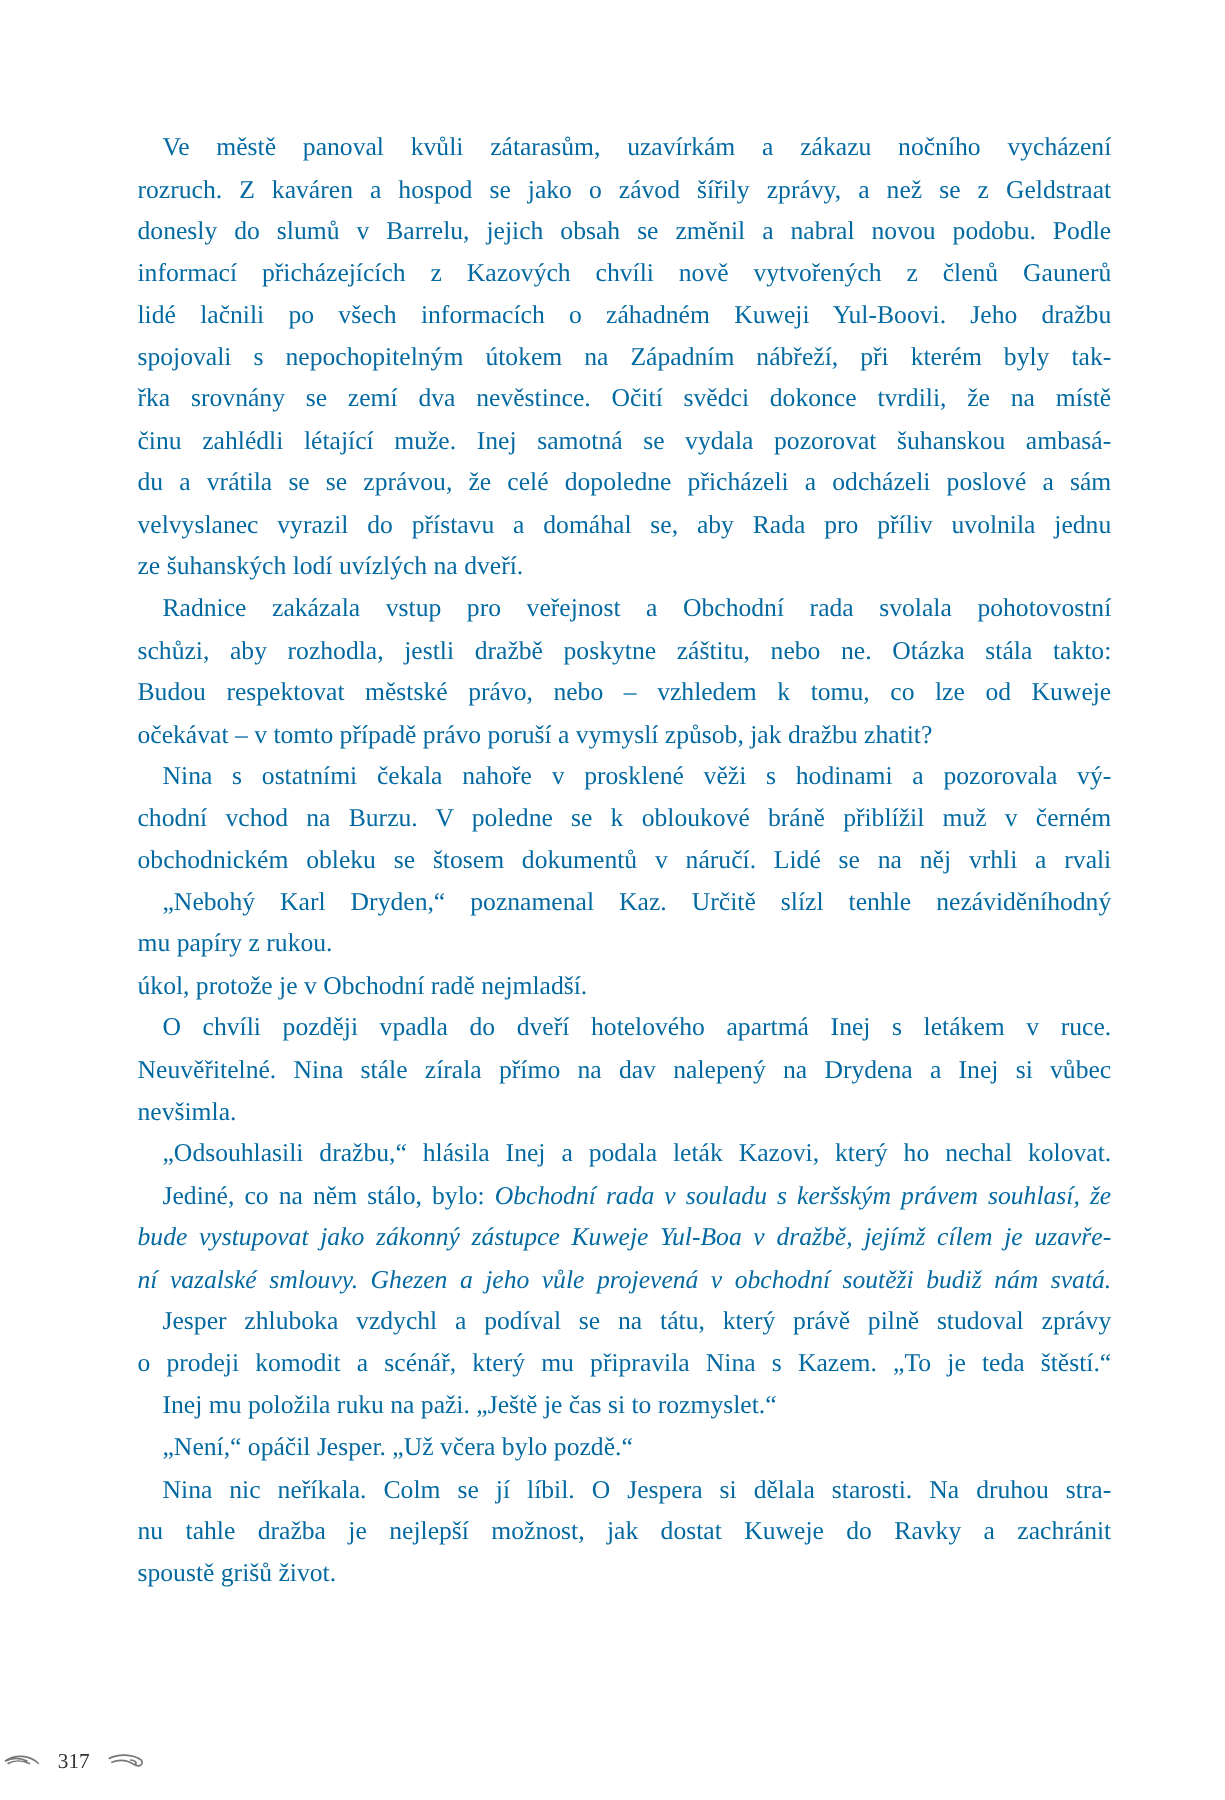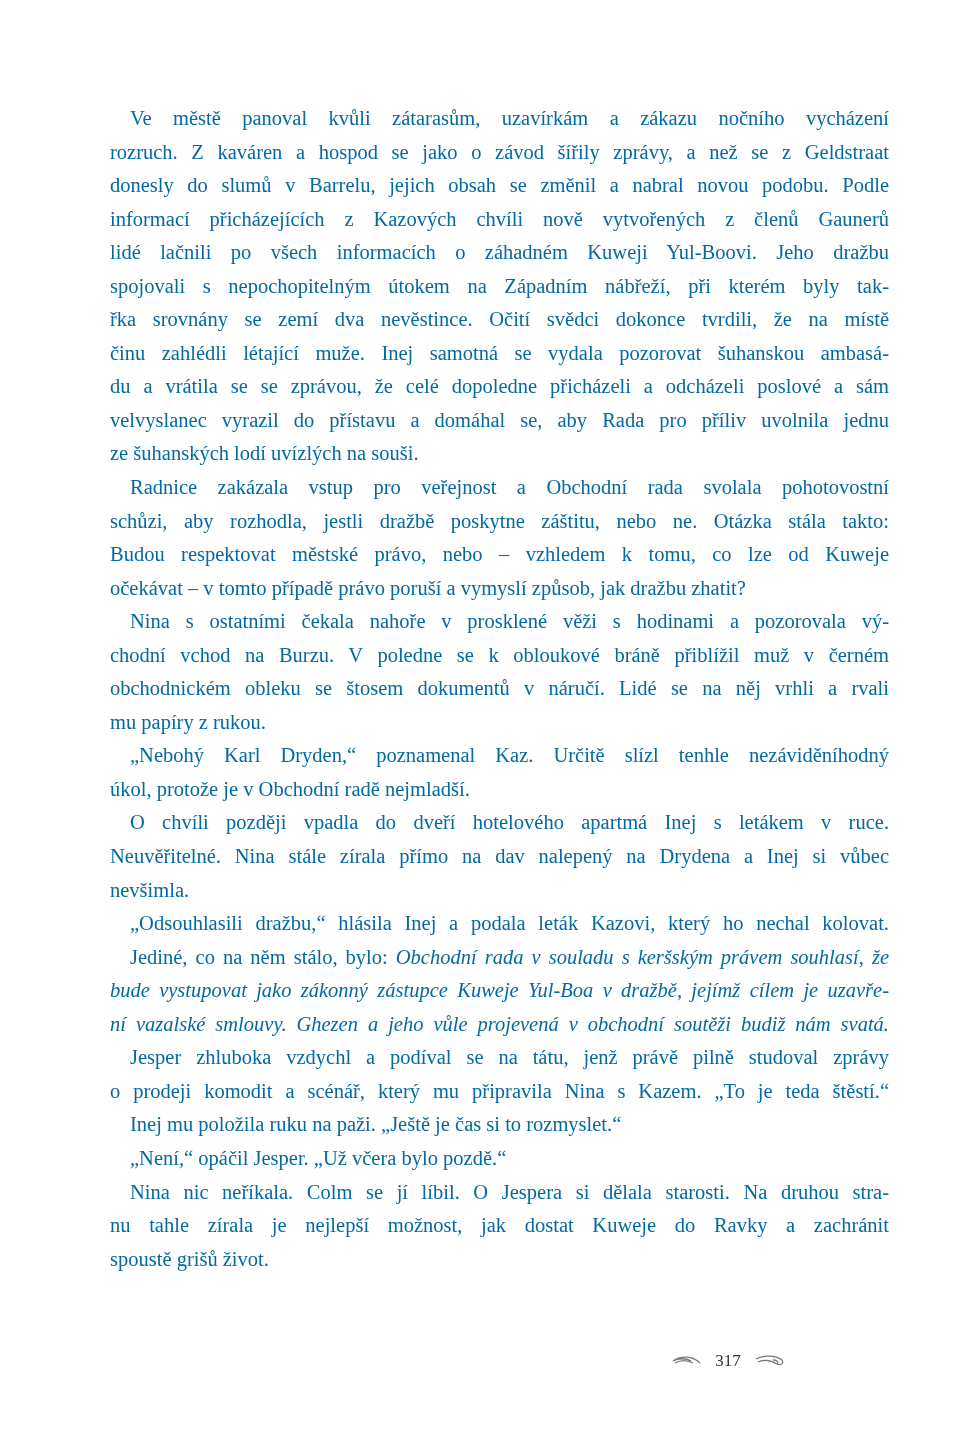--- a/index.html
+++ b/index.html
@@ -11,64 +11,64 @@
   }
   .line {
     height: 33.55px; line-height: 33.55px;
     white-space: nowrap; text-align: justify; text-align-last: justify;
     overflow: visible;
   }
   .line.last { text-align-last: left; }
   .line.indent { padding-left: 20px; }
   .ital { font-style: italic; }
   .footer {
-    position: absolute; top: 1350px; left: 0; width: 787px; text-align: right;
+    position: absolute; top: 1398px; left: 0; width: 787px; text-align: left;
     font-family: "Liberation Serif", "DejaVu Serif", serif; font-size: 17px; color: #333;
   }
   .footer .orn { display: inline-block; vertical-align: middle; width: 34px; height: 14px; }
   .footer .num { margin: 0 8px; vertical-align: middle; }
 </style>
 </head>
 <body>
 
 <div class="page" id="page-body">
     <div class="line indent"><span>Ve městě panoval kvůli zátarasům, uzavírkám a zákazu nočního vycházení</span></div>
     <div class="line"><span>rozruch. Z kaváren a hospod se jako o závod šířily zprávy, a než se z Geldstraat</span></div>
     <div class="line"><span>donesly do slumů v Barrelu, jejich obsah se změnil a nabral novou podobu. Podle</span></div>
     <div class="line"><span>informací přicházejících z Kazových chvíli nově vytvořených z členů Gaunerů</span></div>
     <div class="line"><span>lidé lačnili po všech informacích o záhadném Kuweji Yul-Boovi. Jeho dražbu</span></div>
     <div class="line"><span>spojovali s nepochopitelným útokem na Západním nábřeží, při kterém byly tak-</span></div>
     <div class="line"><span>řka srovnány se zemí dva nevěstince. Očití svědci dokonce tvrdili, že na místě</span></div>
     <div class="line"><span>činu zahlédli létající muže. Inej samotná se vydala pozorovat šuhanskou ambasá-</span></div>
     <div class="line"><span>du a vrátila se se zprávou, že celé dopoledne přicházeli a odcházeli poslové a sám</span></div>
     <div class="line"><span>velvyslanec vyrazil do přístavu a domáhal se, aby Rada pro příliv uvolnila jednu</span></div>
-    <div class="line last"><span>ze šuhanských lodí uvízlých na souši.</span></div>
+    <div class="line last"><span>ze šuhanských lodí uvízlých na dveří.</span></div>
     <div class="line indent"><span>Radnice zakázala vstup pro veřejnost a Obchodní rada svolala pohotovostní</span></div>
     <div class="line"><span>schůzi, aby rozhodla, jestli dražbě poskytne záštitu, nebo ne. Otázka stála takto:</span></div>
     <div class="line"><span>Budou respektovat městské právo, nebo – vzhledem k tomu, co lze od Kuweje</span></div>
     <div class="line last"><span>očekávat – v tomto případě právo poruší a vymyslí způsob, jak dražbu zhatit?</span></div>
     <div class="line indent"><span>Nina s ostatními čekala nahoře v prosklené věži s hodinami a pozorovala vý-</span></div>
     <div class="line"><span>chodní vchod na Burzu. V poledne se k obloukové bráně přiblížil muž v černém</span></div>
     <div class="line"><span>obchodnickém obleku se štosem dokumentů v náručí. Lidé se na něj vrhli a rvali</span></div>
+    <div class="line indent"><span>„Nebohý Karl Dryden,“ poznamenal Kaz. Určitě slízl tenhle nezáviděníhodný</span></div>
     <div class="line last"><span>mu papíry z rukou.</span></div>
-    <div class="line indent"><span>„Nebohý Karl Dryden,“ poznamenal Kaz. Určitě slízl tenhle nezáviděníhodný</span></div>
     <div class="line last"><span>úkol, protože je v Obchodní radě nejmladší.</span></div>
     <div class="line indent"><span>O chvíli později vpadla do dveří hotelového apartmá Inej s letákem v ruce.</span></div>
     <div class="line"><span>Neuvěřitelné. Nina stále zírala přímo na dav nalepený na Drydena a Inej si vůbec</span></div>
     <div class="line last"><span>nevšimla.</span></div>
     <div class="line indent"><span>„Odsouhlasili dražbu,“ hlásila Inej a podala leták Kazovi, který ho nechal kolovat.</span></div>
     <div class="line indent"><span>Jediné, co na něm stálo, bylo: </span><span class="ital">Obchodní rada v souladu s keršským právem souhlasí, že</span></div>
     <div class="line"><span></span><span class="ital">bude vystupovat jako zákonný zástupce Kuweje Yul-Boa v dražbě, jejímž cílem je uzavře-</span></div>
     <div class="line"><span></span><span class="ital">ní vazalské smlouvy. Ghezen a jeho vůle projevená v obchodní soutěži budiž nám svatá.</span></div>
-    <div class="line indent"><span>Jesper zhluboka vzdychl a podíval se na tátu, jenž právě pilně studoval zprávy</span></div>
+    <div class="line indent"><span>Jesper zhluboka vzdychl a podíval se na tátu, který právě pilně studoval zprávy</span></div>
     <div class="line"><span>o prodeji komodit a scénář, který mu připravila Nina s Kazem. „To je teda štěstí.“</span></div>
     <div class="line indent last"><span>Inej mu položila ruku na paži. „Ještě je čas si to rozmyslet.“</span></div>
     <div class="line indent last"><span>„Není,“ opáčil Jesper. „Už včera bylo pozdě.“</span></div>
     <div class="line indent"><span>Nina nic neříkala. Colm se jí líbil. O Jespera si dělala starosti. Na druhou stra-</span></div>
-    <div class="line"><span>nu tahle zírala je nejlepší možnost, jak dostat Kuweje do Ravky a zachránit</span></div>
+    <div class="line"><span>nu tahle dražba je nejlepší možnost, jak dostat Kuweje do Ravky a zachránit</span></div>
     <div class="line last"><span>spoustě grišů život.</span></div>
   </div>
 
 <div class="footer">
   <svg class="orn" viewBox="0 0 34 14">
     <path d="M31 9 C24 2, 12 1, 4 7 C9 4, 17 4, 22 7 M6 9 C11 6, 18 6, 24 9" fill="none" stroke="#777" stroke-width="1.3"></path>
   </svg>
   <span class="num">317</span>
   <svg class="orn" viewBox="0 0 34 14">
     <path d="M3 5 C10 1, 22 1, 29 6 C31 9, 28 12, 24 10 C26 8, 24 6, 20 6 M5 8 C12 5, 18 6, 24 10" fill="none" stroke="#777" stroke-width="1.3"></path>

